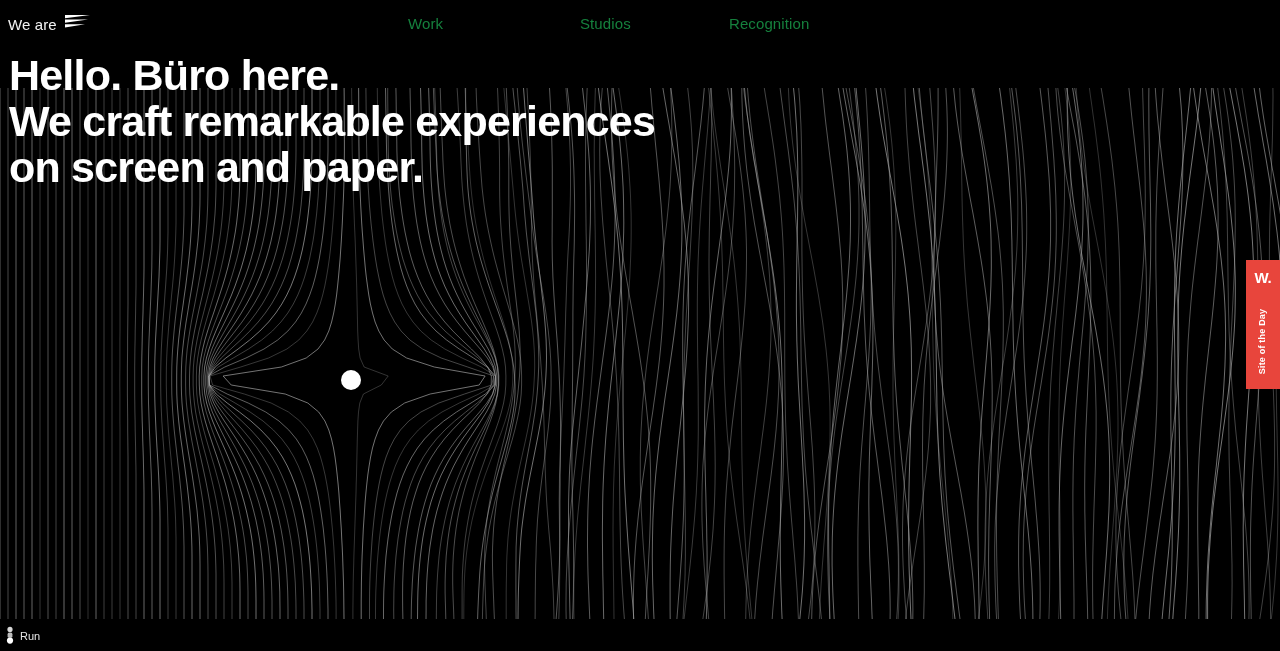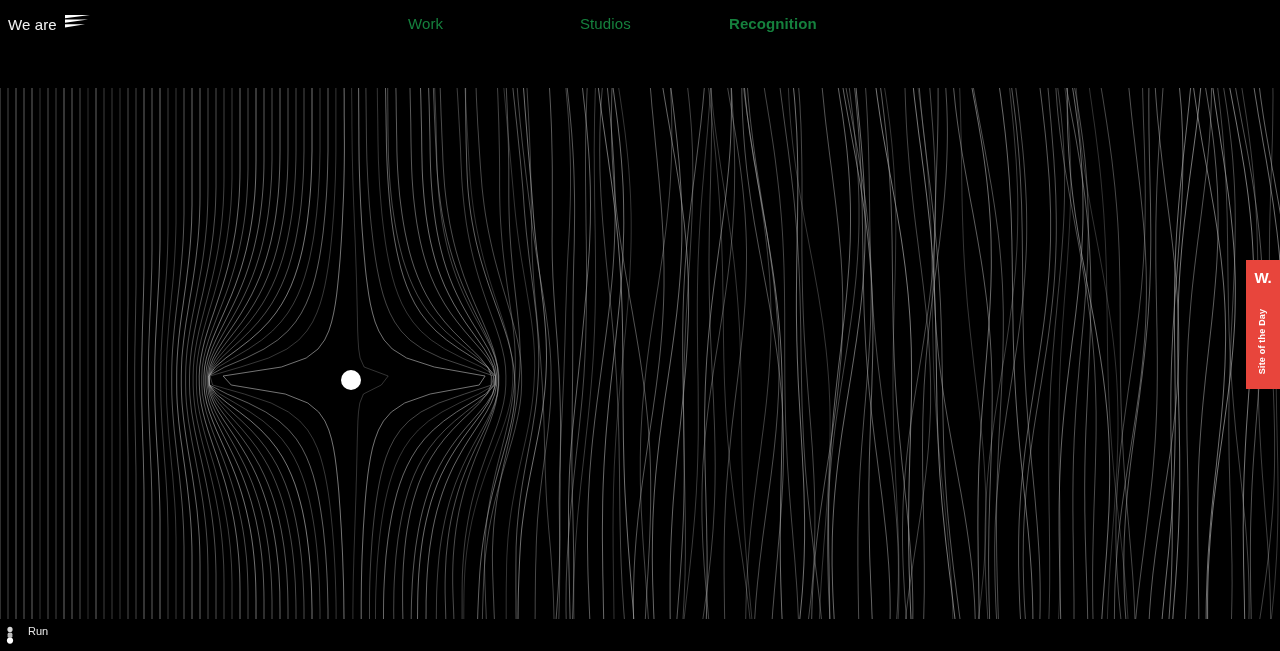--- a/index.html
+++ b/index.html
@@ -31,21 +31,21 @@
   .brand-mark { display:block; }
 
   .nav { position:absolute; left:0; top:14px; width:1280px; height:20px; }
   .nav-item {
     position:absolute; top:0;
     color:#15803d; font-size:15px; line-height:20px;
     letter-spacing:0.1px; white-space:nowrap; cursor:pointer;
   }
   .nav-item.n0 { left:408px; }
   .nav-item.n1 { left:580px; }
-  .nav-item.n2 { left:729px;font-weight:bold; }
+  .nav-item.n2 { left:729px; }
 
   
   .headline {
     position:absolute; left:9px; top:52px;
     z-index:15;
     color:#ffffff;
     font-size:43px;
     line-height:46px;
     letter-spacing:-0.8px;
     white-space:nowrap;
@@ -88,21 +88,21 @@
     color:#fff; font-size:9px; font-weight:bold;
     letter-spacing:0.2px; line-height:1;
   }
 
   
   .taskbar {
     position:absolute; left:0; bottom:0; width:1280px; height:29px;
     background:#000; z-index:30;
     display:flex; align-items:center;
   }
-  .taskbar-item { display:flex; align-items:flex-start; gap:12px; padding-left:4px; cursor:pointer; }
+  .taskbar-item { display:flex; align-items:center; gap:4px; padding-left:4px; cursor:pointer; }
   .run-icon { display:block; }
   .taskbar-label { color:#e6e6e6; font-size:11px; line-height:1; white-space:nowrap; }
 </style>
 </head>
 <body>
 
 <div id="stage">
 
   <svg id="linefield" viewBox="0 0 1280 651" preserveAspectRatio="none" aria-hidden="true">
       <polyline points="0.0,88 0.0,97 0.0,106 0.0,115 0.0,124 0.0,133 0.0,142 0.0,151 0.0,160 0.0,169 0.0,178 0.0,187 0.0,196 0.0,205 0.0,214 0.0,223 0.0,232 0.0,241 0.0,250 0.0,259 0.0,268 0.0,277 0.0,286 0.0,295 0.0,304 0.0,313 0.0,322 0.0,331 0.0,340 0.0,349 0.0,358 0.0,367 0.0,376 0.0,385 0.0,394 0.0,403 0.0,412 0.0,421 0.0,430 0.0,439 0.0,448 0.0,457 0.0,466 0.0,475 0.0,484 0.0,493 0.0,502 0.0,511 0.0,520 0.0,529 0.0,538 0.0,547 0.0,556 0.0,565 0.0,574 0.0,583 0.0,592 0.0,601 0.0,610 0.0,619" fill="none" stroke="#9e9e9e" stroke-width="1" stroke-opacity="0.60"></polyline>
@@ -282,20 +282,25 @@
       </span>
     </div>
 
     <nav class="nav">
       <a class="nav-item n0">Work</a>
       <a class="nav-item n1">Studios</a>
       <a class="nav-item n2">Recognition</a>
     </nav>
   </div>
 
+  <h1 class="headline">
+    <span class="ln">Hello. Büro here.</span>
+    <span class="ln">We craft remarkable experiences</span>
+    <span class="ln">on screen and paper.</span>
+  </h1>
 
   <div class="cursor-dot" style="left: 341px; top: 370px; width: 20px; height: 20px;"></div>
 
   <div class="badge">
     <div class="badge-top">W.</div>
     <div class="badge-vert">
       <span>Site of the Day</span>
     </div>
   </div>
 

